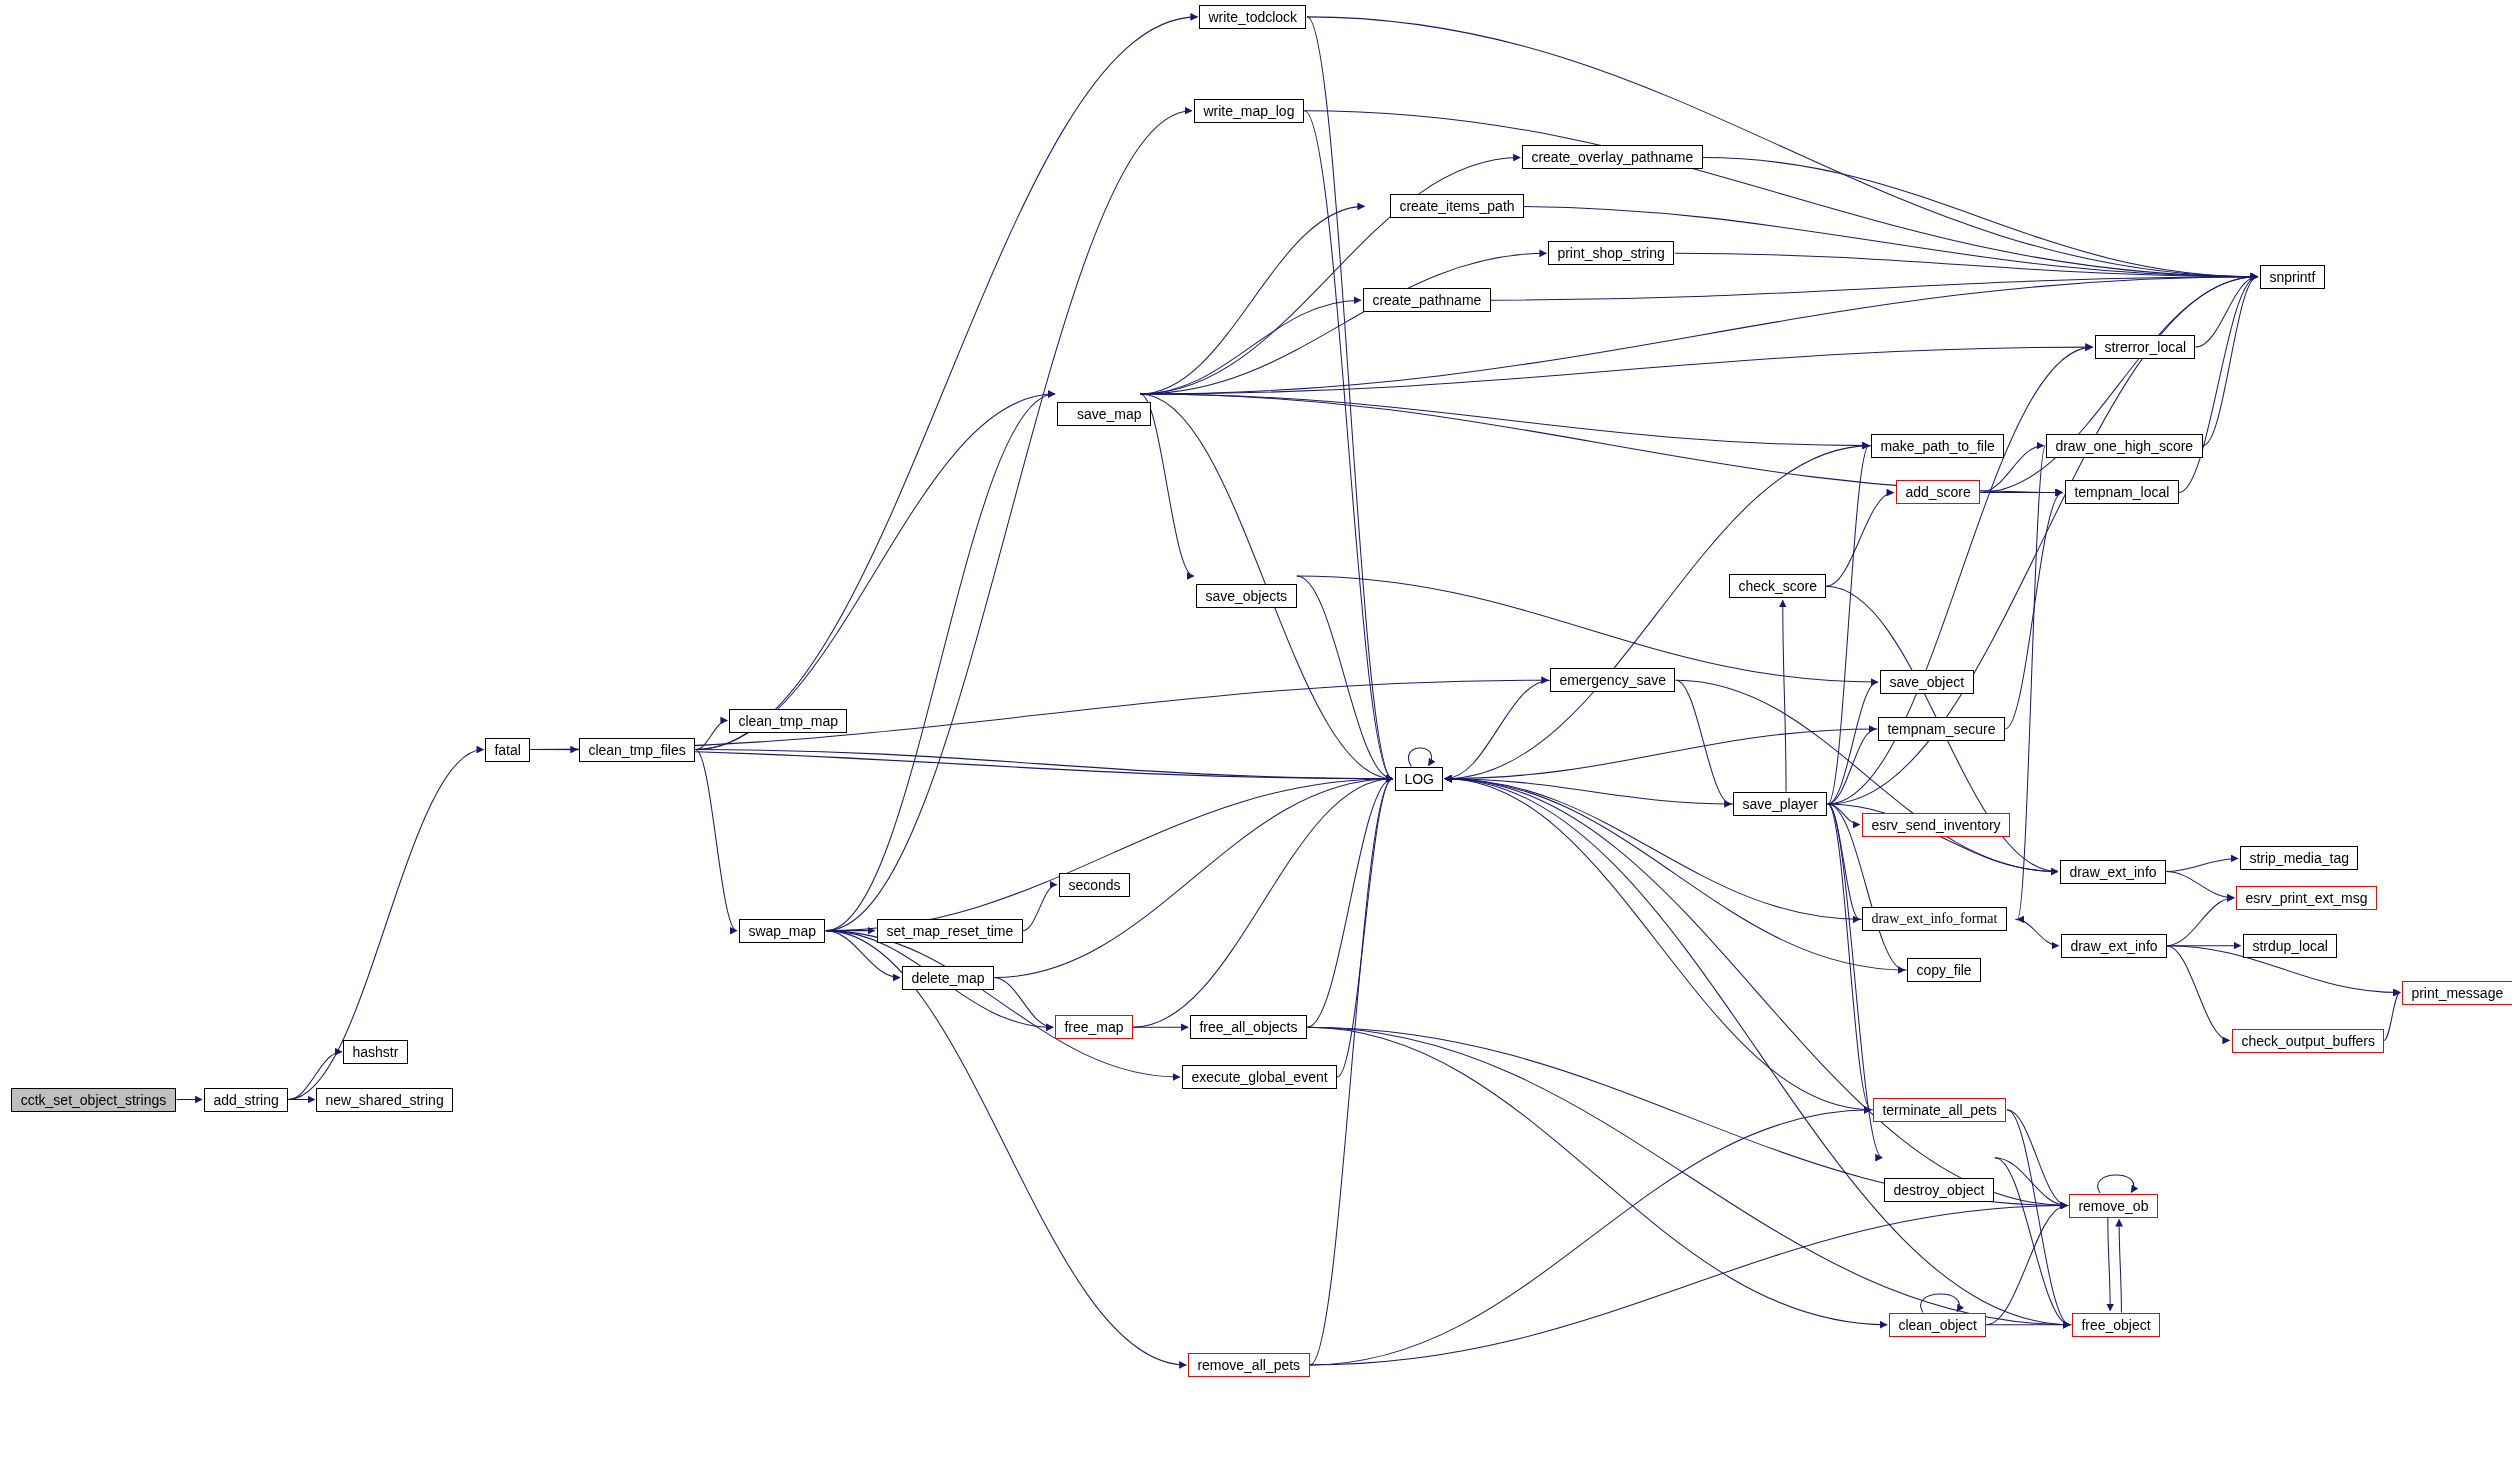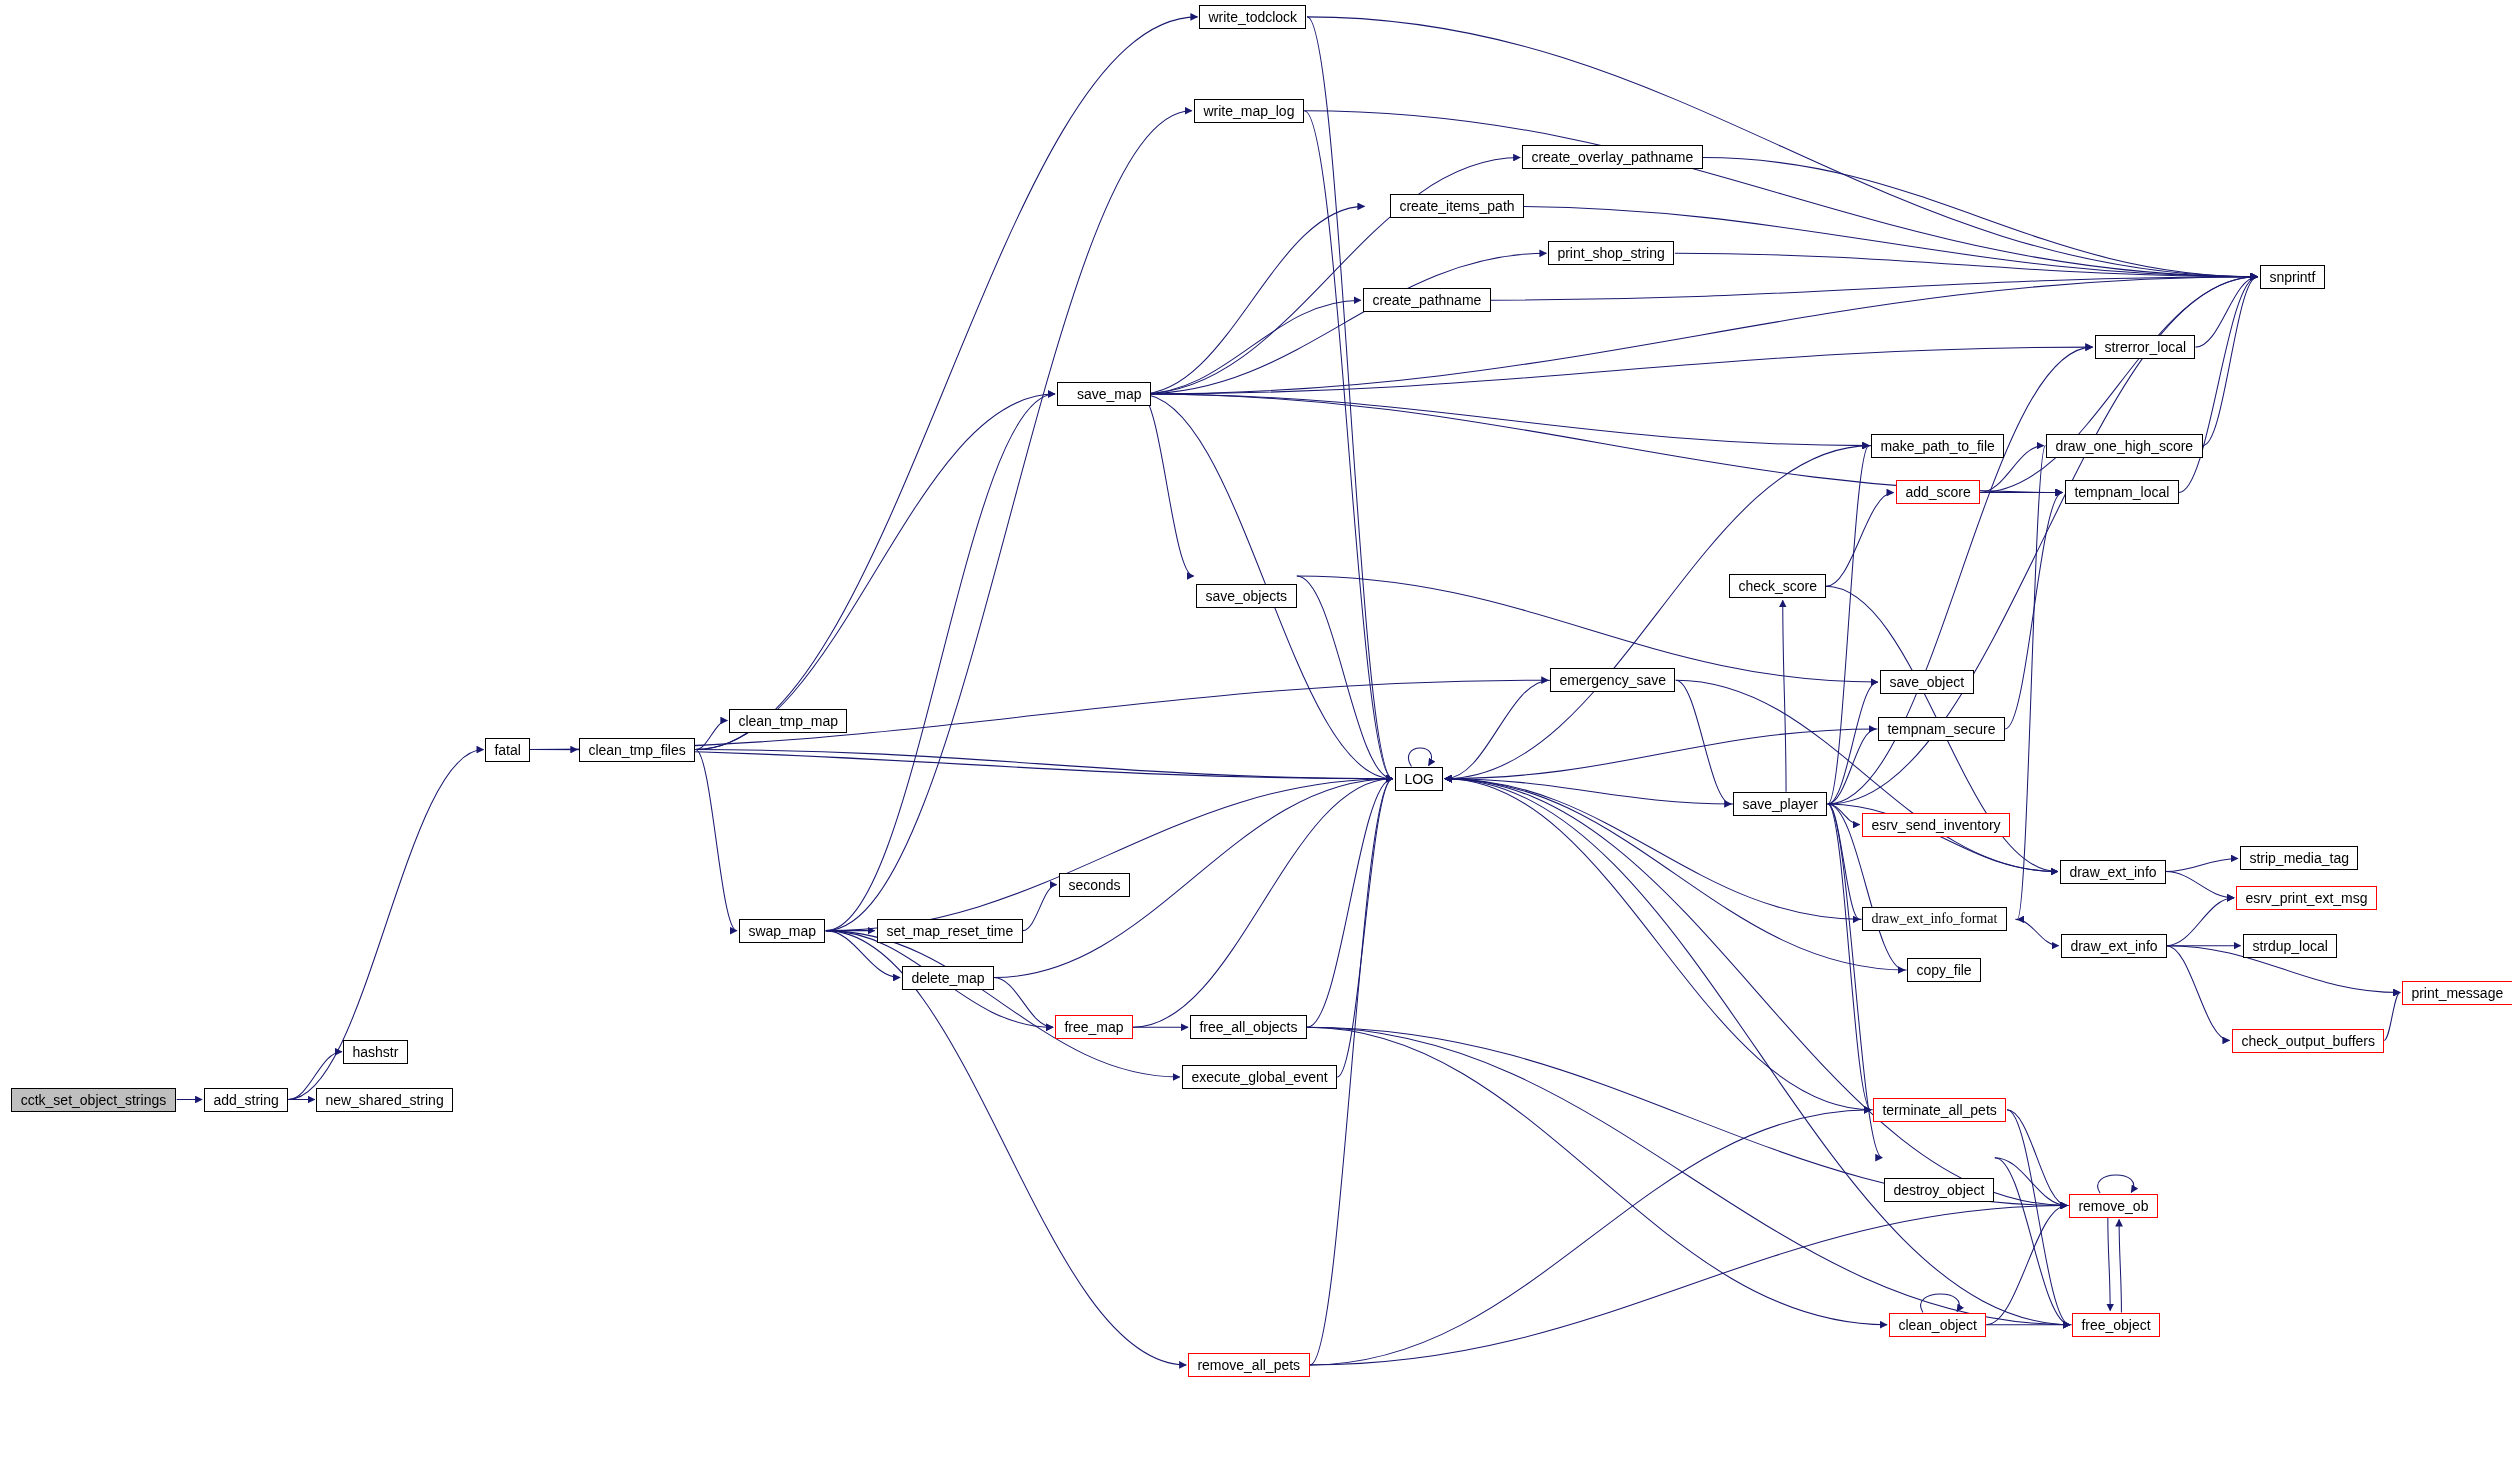--- a/index.html
+++ b/index.html
@@ -147,21 +147,21 @@
       <path d="M 1396 1455 C 1431.2 1455, 1448.8 830, 1484 830" fill="none" stroke="#191970" stroke-width="1.1" marker-end="url(#arrow)"></path>
     </svg>
 <div class="node plain" style="left: 1199px; top: 4.7px;">write_todclock</div>
     <div class="node plain" style="left: 1194px; top: 99px;">write_map_log</div>
     <div class="node plain" style="left: 1522px; top: 145px;">create_overlay_pathname</div>
     <div class="node plain" style="left: 1378px; top: 194px; margin-left: 12px;">create_items_path</div>
     <div class="node plain" style="left: 1548px; top: 241px;">print_shop_string</div>
     <div class="node plain" style="left: 1363px; top: 288px;">create_pathname</div>
     <div class="node plain" style="left: 2260px; top: 265px;">snprintf</div>
     <div class="node plain" style="left: 2095px; top: 335px;">strerror_local</div>
-    <div class="node plain" style="left: 1057px; top: 382px; padding-left: 19px;">save_map</div>
+    <div class="node plain" style="left: 1057px; top: 402px; padding-left: 19px;">save_map</div>
     <div class="node plain" style="left: 1871px; top: 434px;">make_path_to_file</div>
     <div class="node plain" style="left: 2046px; top: 434px;">draw_one_high_score</div>
     <div class="node truncated" style="left: 1896px; top: 480px;">add_score</div>
     <div class="node plain" style="left: 2065px; top: 480px;">tempnam_local</div>
     <div class="node plain" style="left: 1196px; top: 584px;">save_objects</div>
     <div class="node plain" style="left: 1729px; top: 574px;">check_score</div>
     <div class="node plain" style="left: 1550px; top: 668px;">emergency_save</div>
     <div class="node plain" style="left: 1880px; top: 670px;">save_object</div>
     <div class="node plain" style="left: 729px; top: 709px;">clean_tmp_map</div>
     <div class="node plain" style="left: 485px; top: 738px;">fatal</div>

